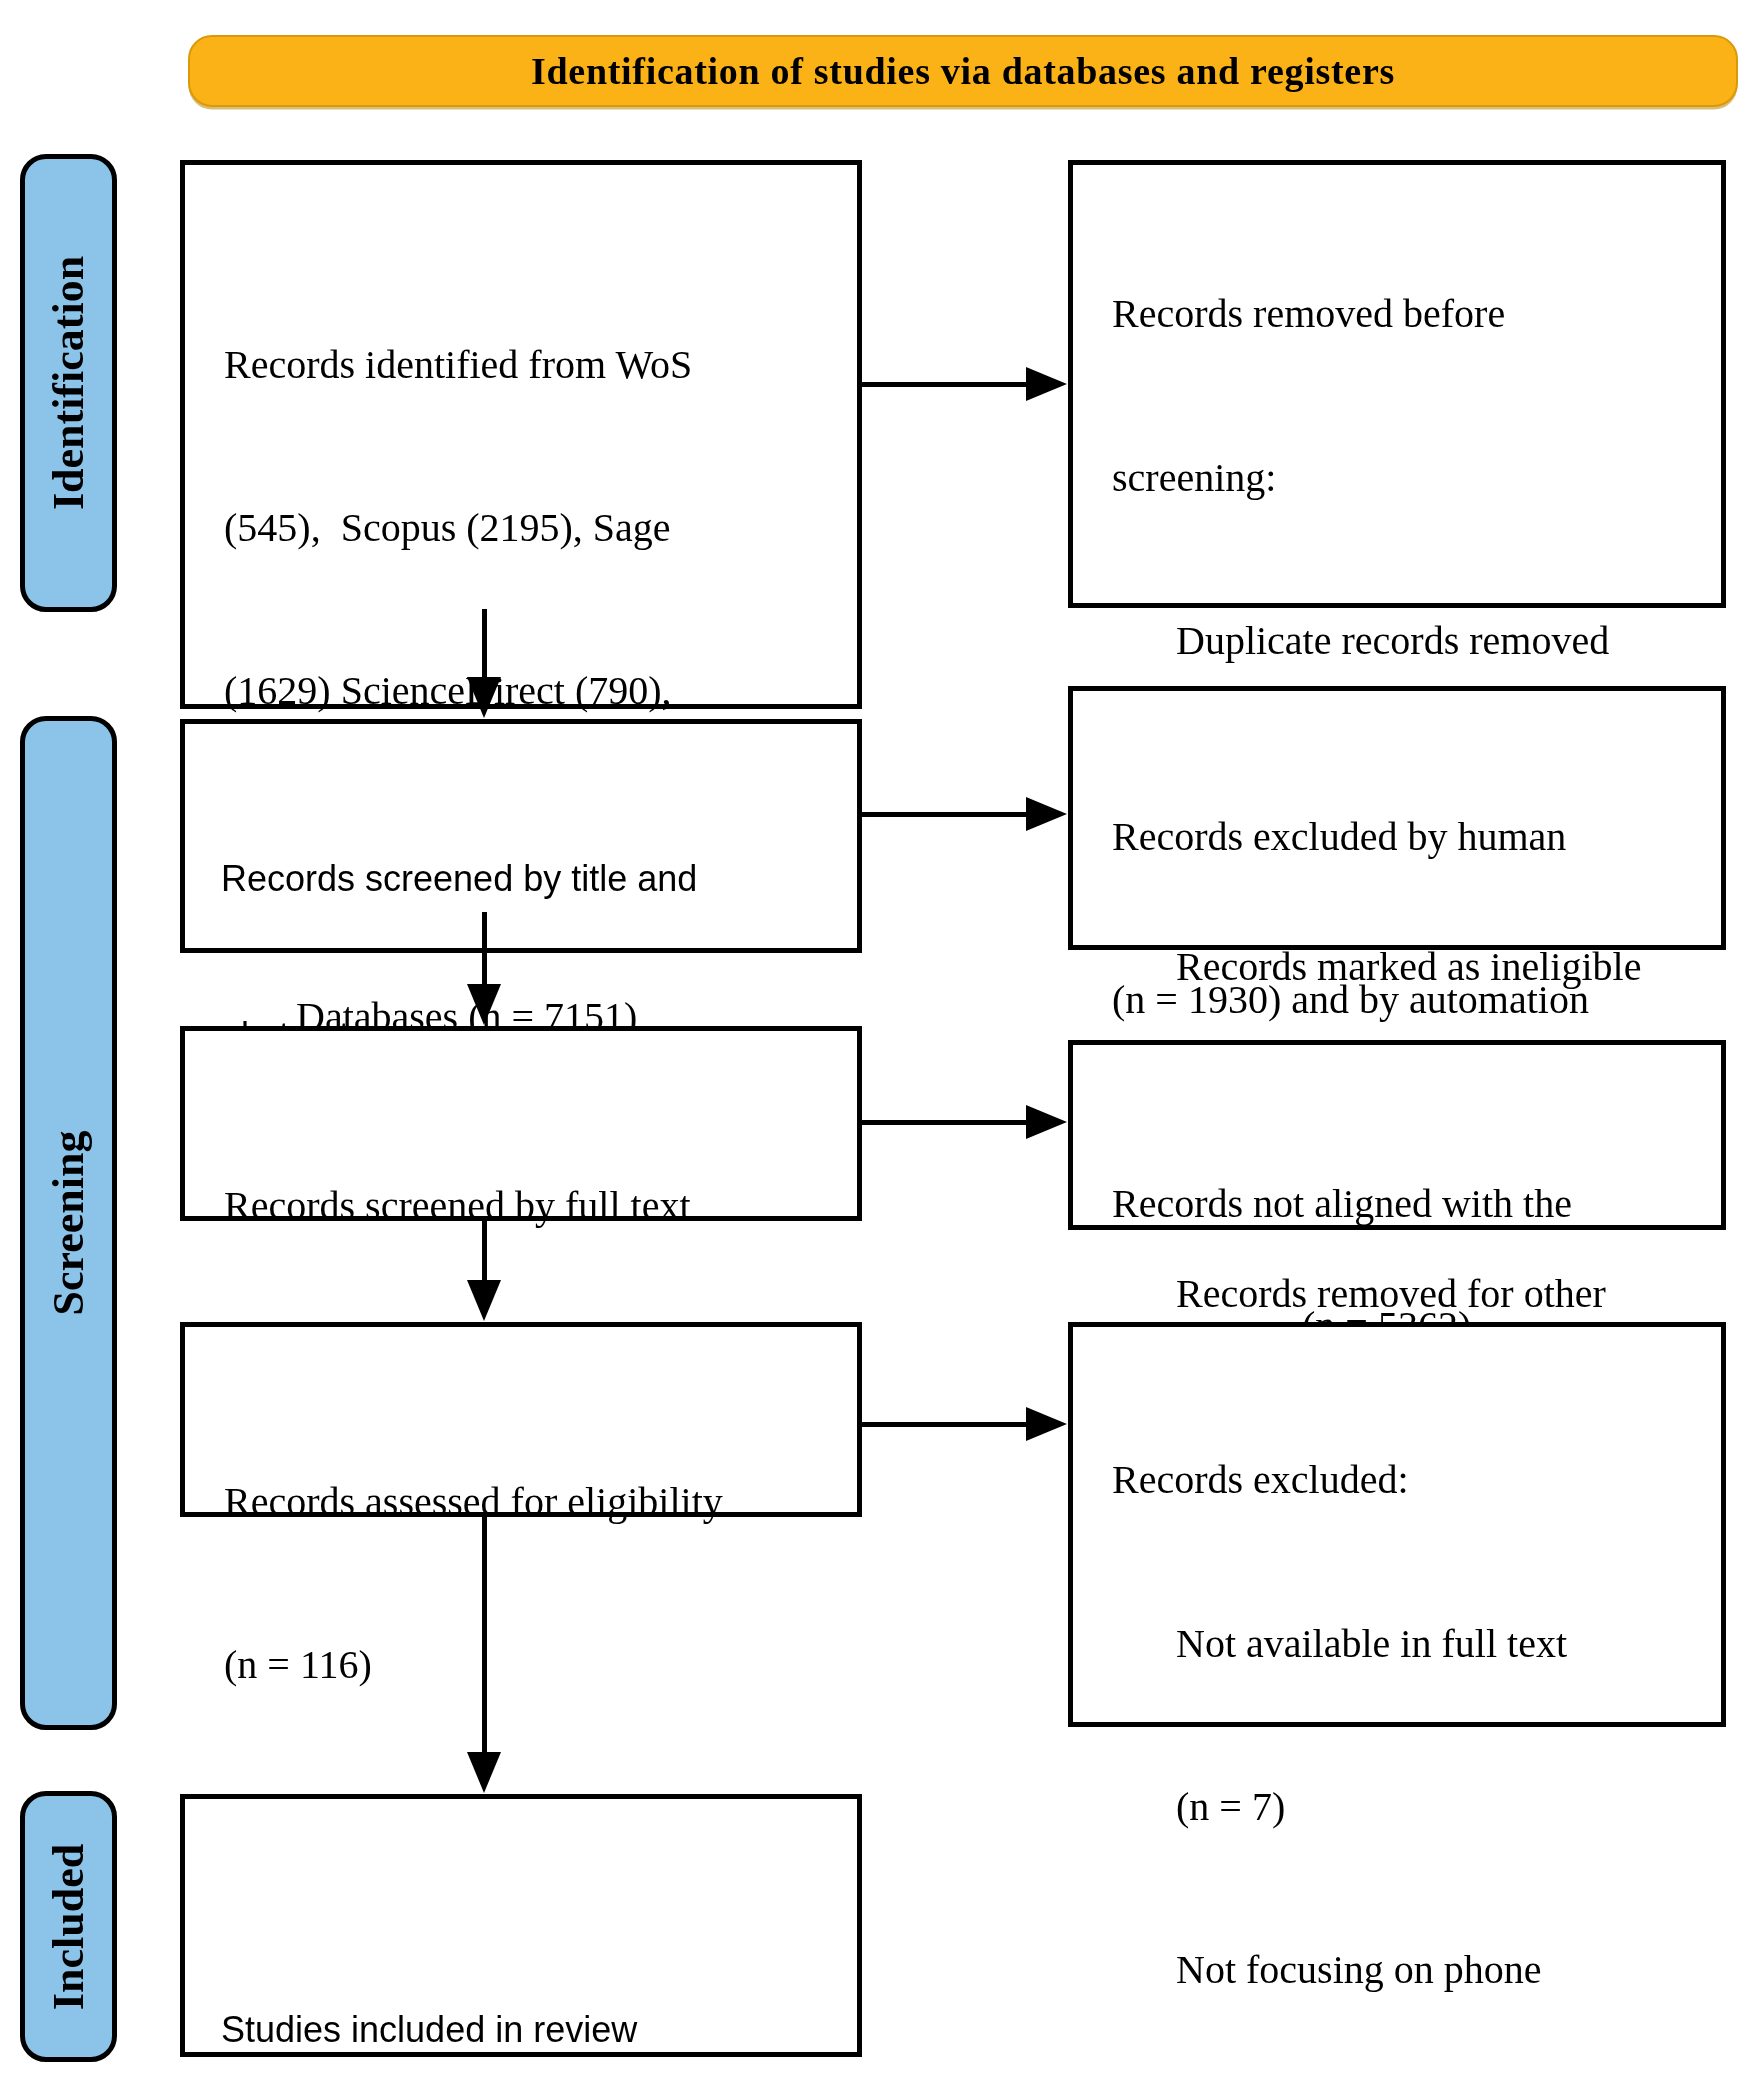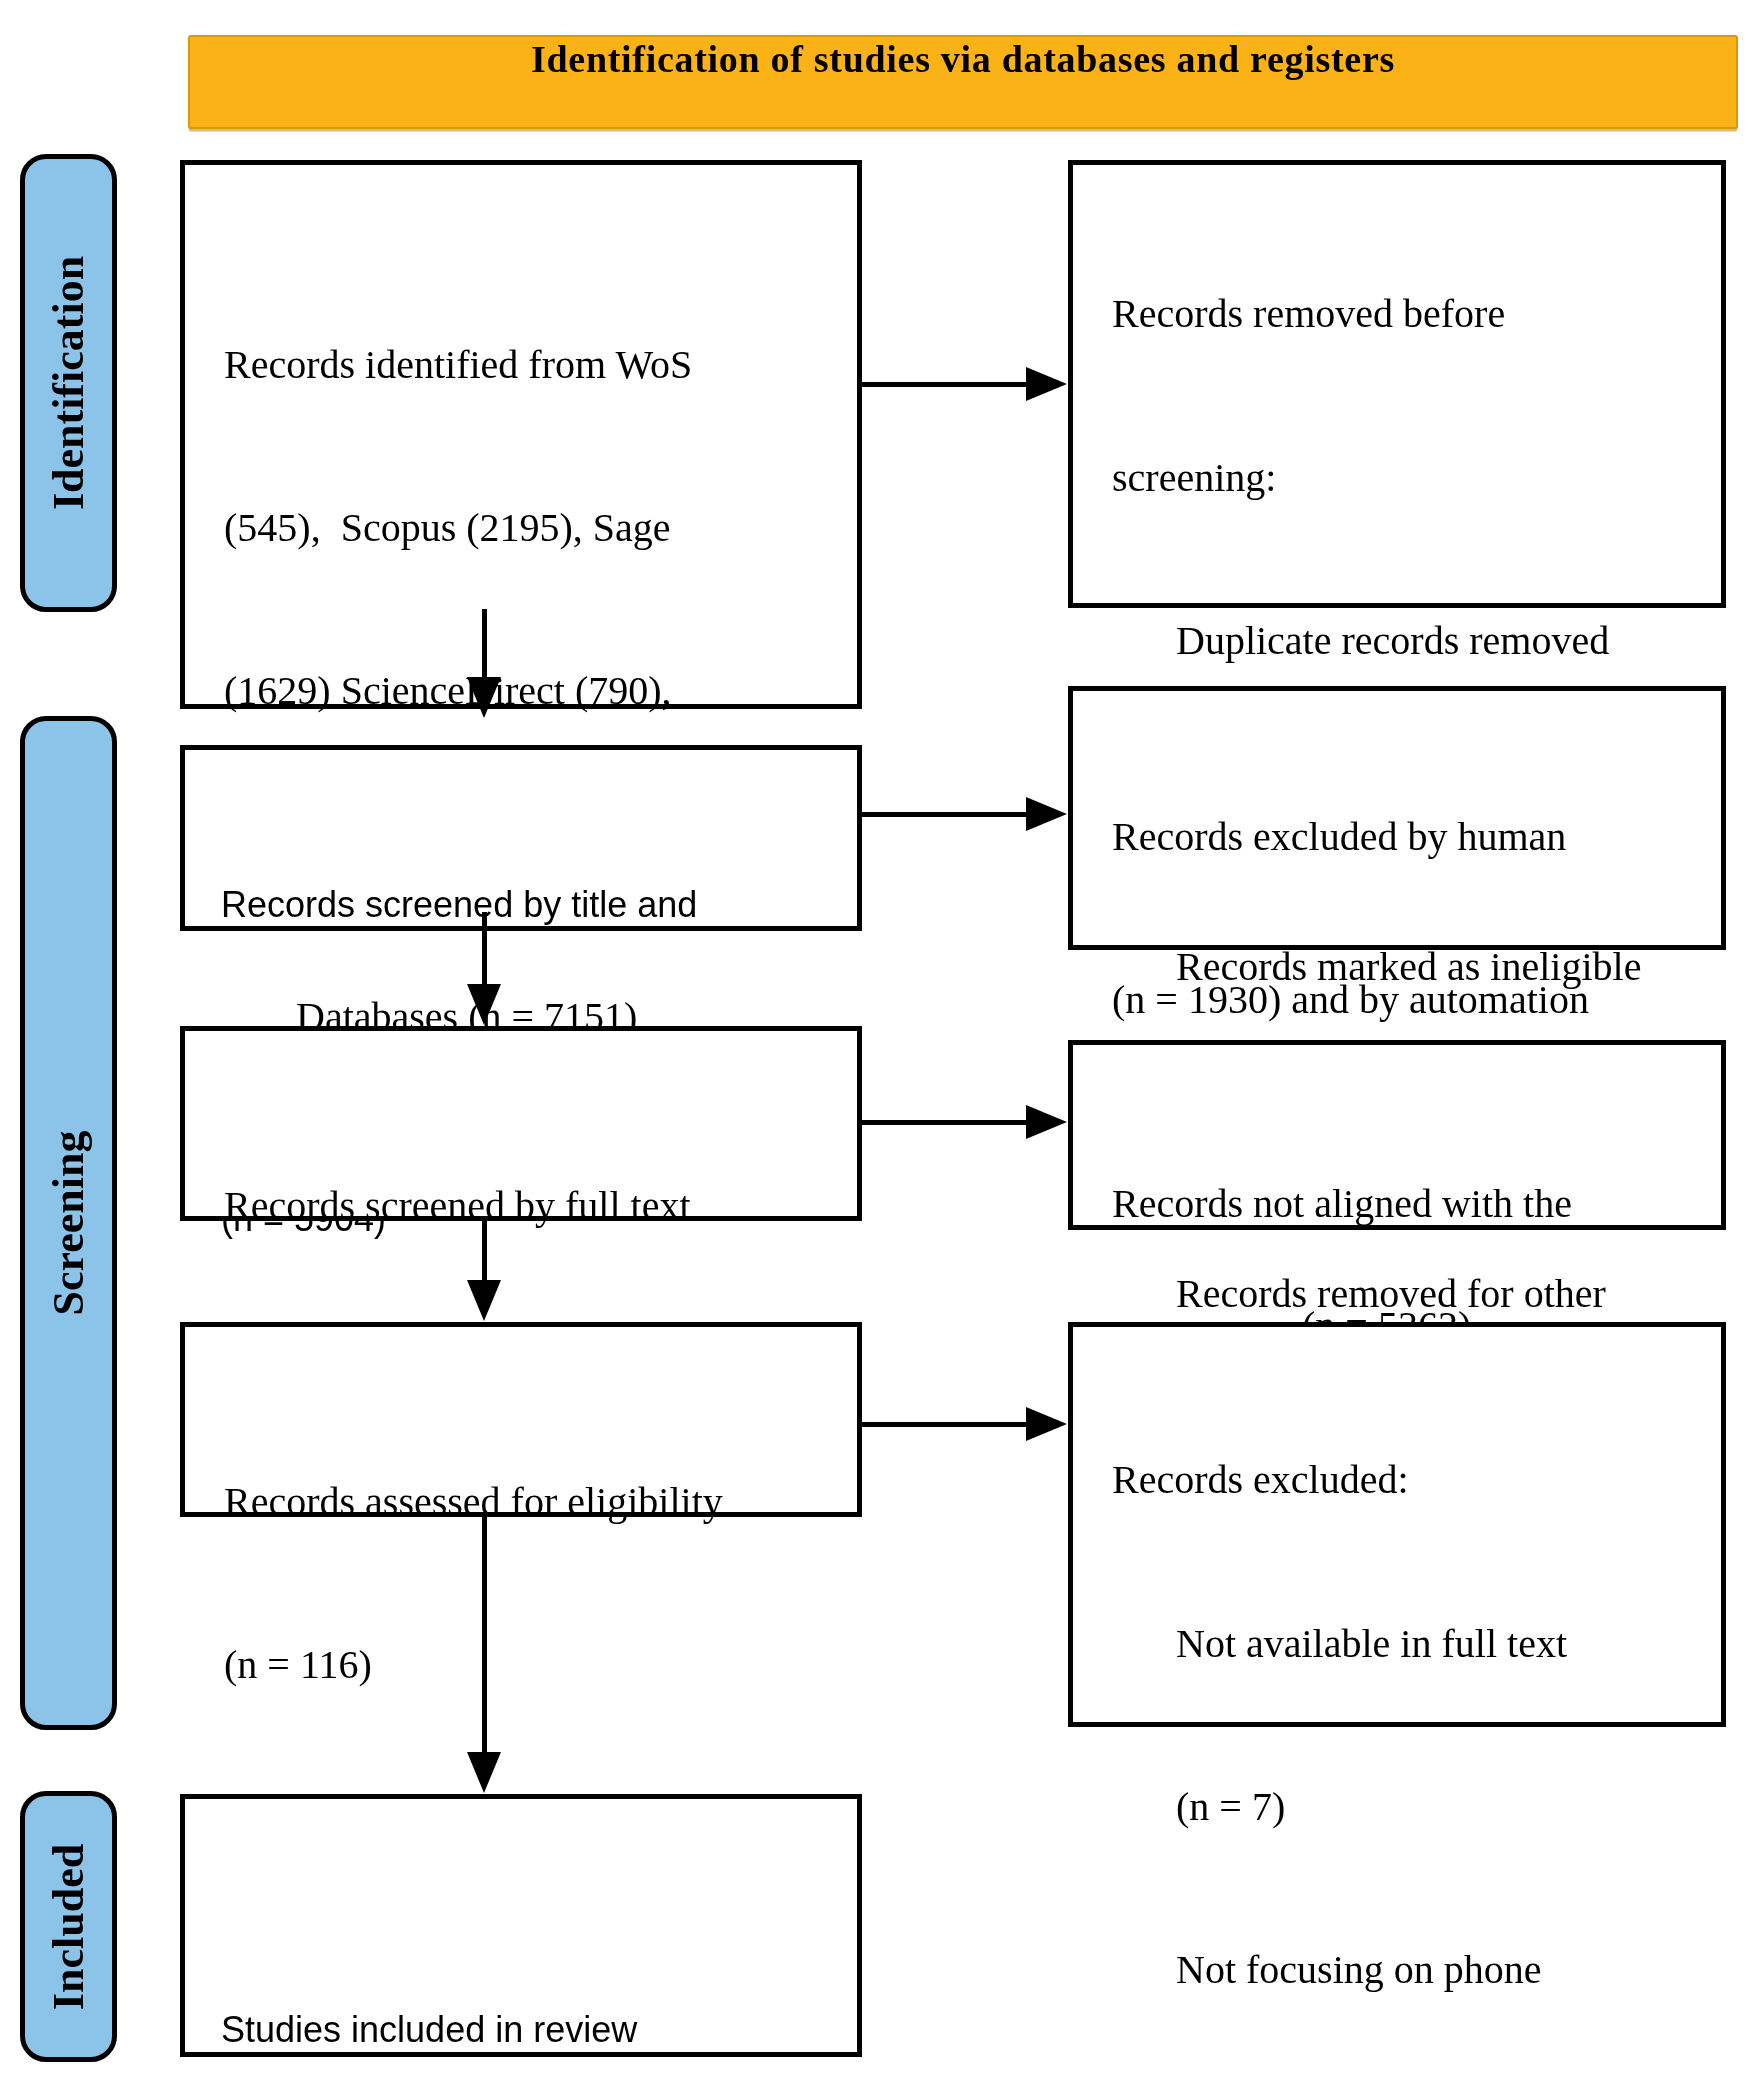--- a/index.html
+++ b/index.html
@@ -6,25 +6,25 @@
   *{box-sizing:border-box;}
   .canvas{
     position:relative;
     width:1761px;height:2087px;
     background:#ffffff;
     font-family:"Liberation Serif", serif;
     color:#000;
   }
   
   .banner{
-    position:absolute;left:188px;top:35px;width:1550px;height:94px;
+    position:absolute;left:188px;top:35px;width:1550px;height:72px;
     background:var(--banner-fill,#FBB216);
     border:2.6px solid var(--banner-border,#D9990A);
-    border-radius:3px;
-    display:flex;align-items:flex-start;justify-content:center;
+    border-radius:24px;
+    display:flex;align-items:center;justify-content:center;
     box-shadow:0 3.3px 0 -0.7px rgba(186,136,8,0.55);
   }
   .banner span{
     font-size:38px;font-weight:bold;letter-spacing:0.7px;
     font-family:"Liberation Serif", serif;
   }
   
   .stage{
     position:absolute;left:19.6px;width:97px;
     background:var(--stage-fill,#8CC3E9);
@@ -44,21 +44,21 @@
   .fbox{
     position:absolute;background:#fff;border:5.9px solid #000;
     white-space:pre-wrap;
   }
   .fbox .line{white-space:pre-wrap;}
   .serif{font-family:"Liberation Serif", serif;font-size:40px;line-height:1.36;}
   .sans{font-family:"Liberation Sans", sans-serif;font-size:36px;line-height:1.45;}
   .col-left{left:180px;width:682px;}
   .col-right{left:1068px;width:658px;}
   .box-identified{top:160px;height:549px;padding:64px 19.6px 0 39px;}
-  .box-screened-title{top:719px;height:186px;padding:25px 19.6px 0 36px;margin-top:26px;}
+  .box-screened-title{top:719px;height:234px;padding:25px 19.6px 0 36px;}
   .box-full-text{top:1026px;height:195px;padding:39px 19.6px 0 39px;}
   .box-eligibility{top:1322px;height:195px;padding:39px 19px 0 39px;}
   .box-included-review{top:1794px;height:263px;padding:101px 36px 0 36px;}
   .rbox-removed{top:160px;height:448px;padding:13.7px 16.3px 0 39px;}
   .rbox-excluded-screening{top:686px;height:264px;padding:9.8px 16.3px 0 39px;}
   .rbox-not-aligned{top:1028px;height:190px;padding:23px 16.3px 0 39px;margin-top:12px;}
   .rbox-excluded-final{top:1322px;height:405px;padding:17.6px 16.3px 0 39px;}
   .indent-sm{padding-left:64px;}
   .indent-md{padding-left:72px;}
   .indent-290{padding-left:190px;}

